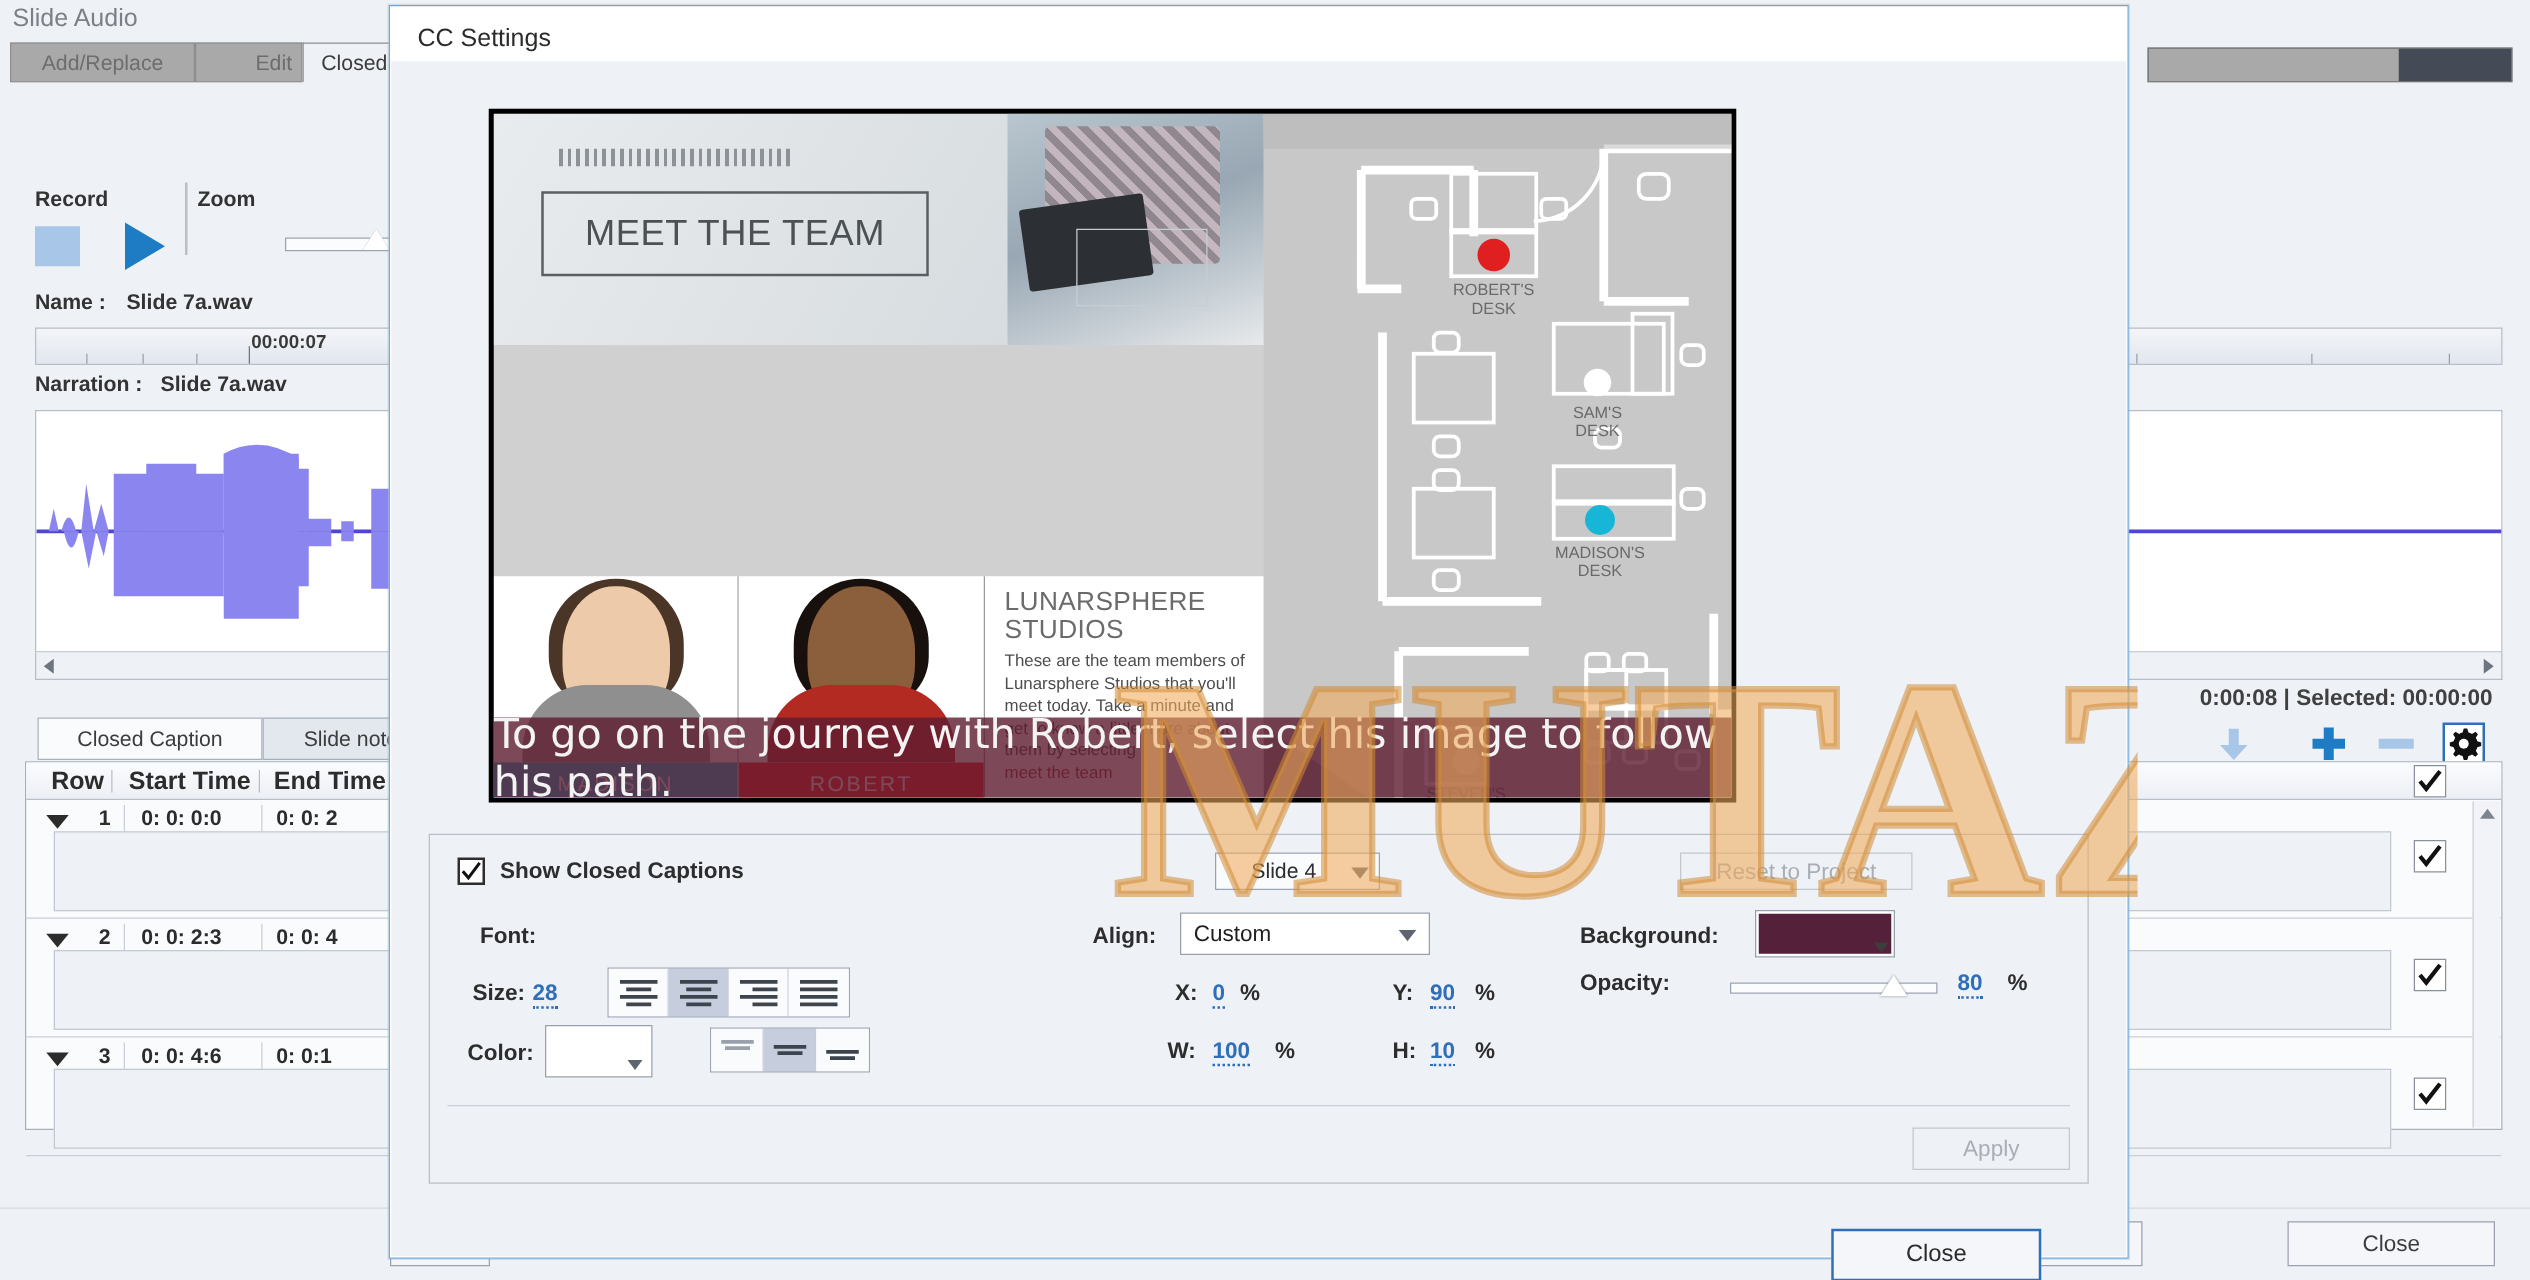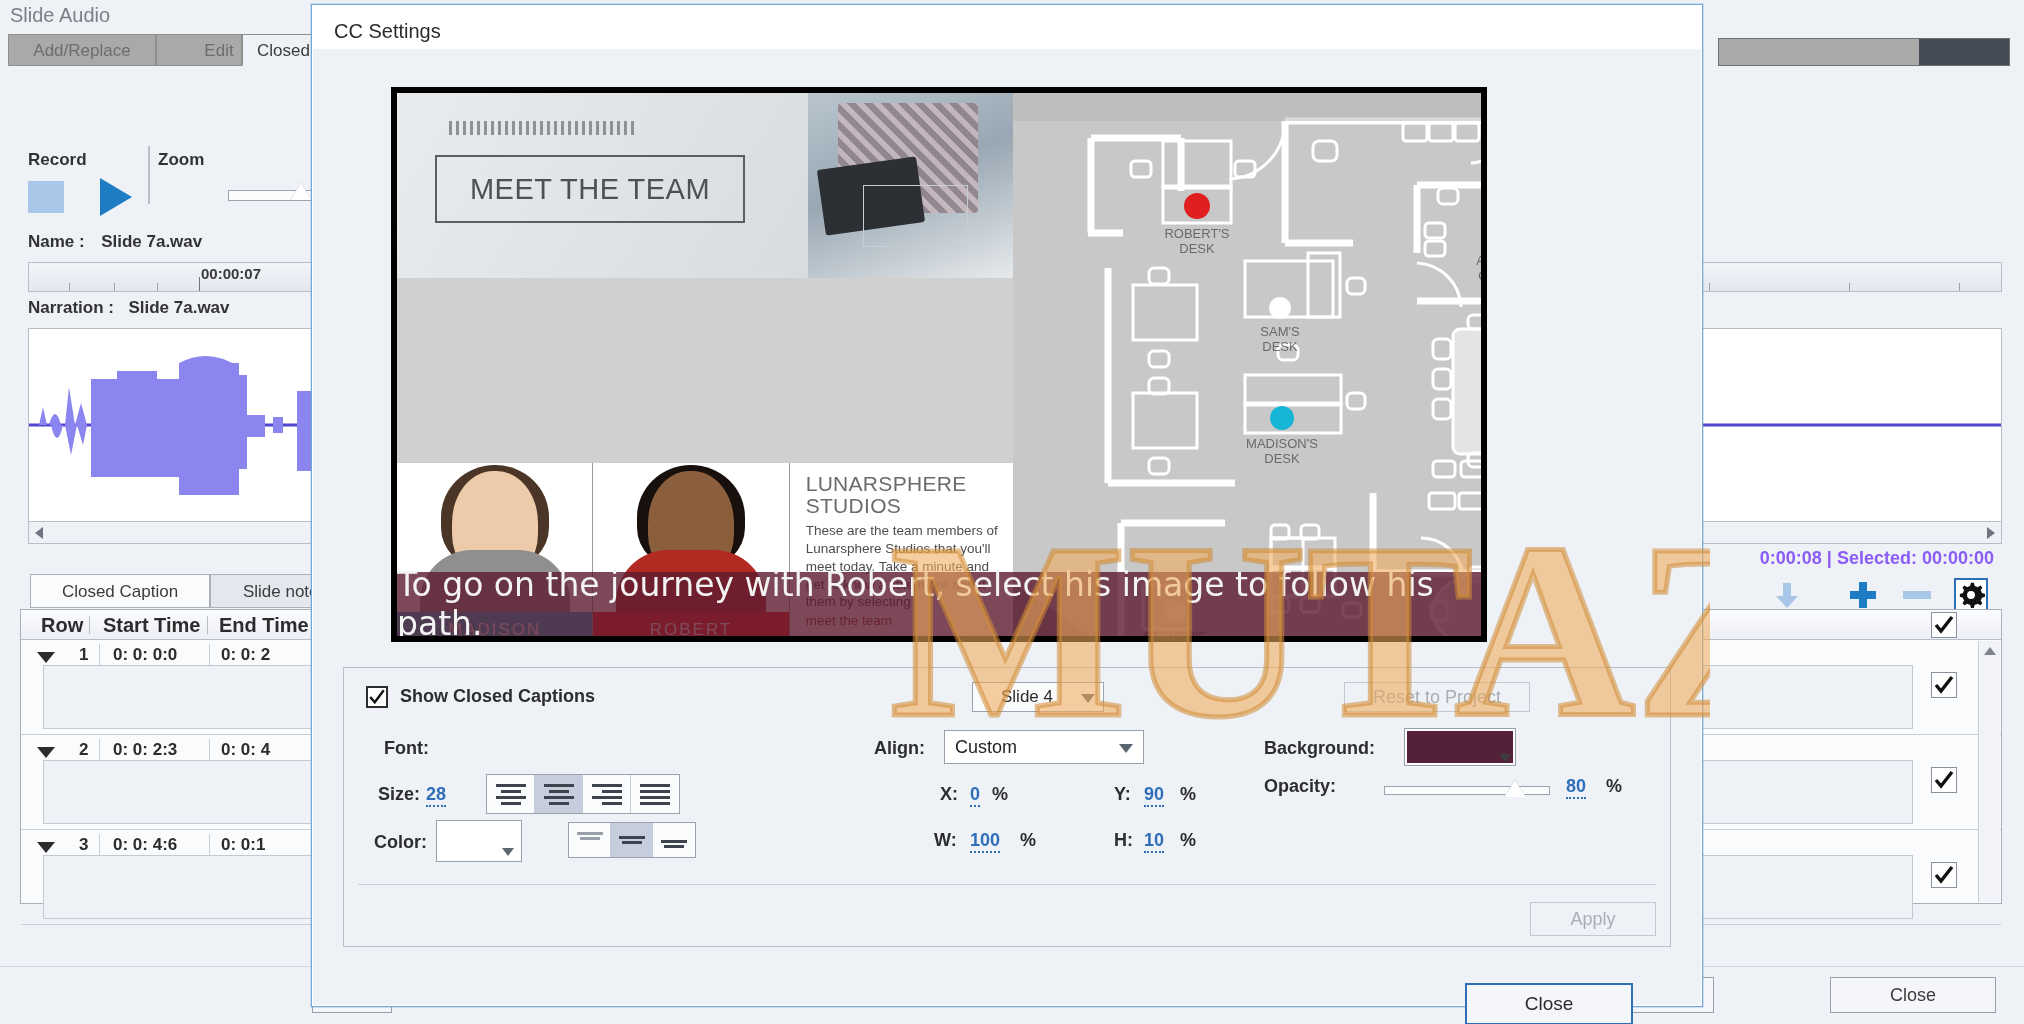--- a/index.html
+++ b/index.html
@@ -56,21 +56,21 @@
 
   .wave-box { position:absolute; left:28px; top:262px; right:22px; height:194px;
      background:#ffffff; border:1px solid #b8bec8; overflow:hidden; }
   .wave-scroll { position:absolute; left:28px; top:456px; right:22px; height:22px;
      background:#eef1f6; border:1px solid #b8bec8; border-top:none; }
   .scroll-left { position:absolute; left:6px; top:5px; width:0;height:0;
      border-right:8px solid #6e7580; border-top:6px solid transparent; border-bottom:6px solid transparent;}
   .scroll-right { position:absolute; right:6px; top:5px; width:0;height:0;
      border-left:8px solid #6e7580; border-top:6px solid transparent; border-bottom:6px solid transparent;}
 
-  .timecode { position:absolute; right:30px; top:482px; font-size:18px; color:#8b5cf6; font-weight:bold; white-space:nowrap;}
+  .timecode { position:absolute; right:30px; top:482px; font-size:18px; color:#404040; font-weight:bold; white-space:nowrap;}
 
   .icon-row { position:absolute; right:36px; top:512px; width:240px; height:36px; }
   .icon-btn { position:absolute; top:0; width:34px; height:34px; }
   .gear-sel { border:2px solid #2f6fba; background:#fff; }
 
   
   .lower-tabs { position:absolute; left:30px; top:508px; height:34px; }
   .ltab { position:absolute; top:0; height:34px; line-height:34px; font-size:17px;
      text-align:center; border:1px solid #a9b0bb; background:#e3e7ee; color:#3c3c3c;}
   .ltab.active { background:#fafbfd; }
@@ -107,22 +107,22 @@
   }
 
   
   #cc-modal { position:absolute; left:311px; top:4px; width:1392px; height:1003px;
      background:#ffffff; border:1px solid #6fa8dc; z-index:40;
      box-shadow:0 0 0 1px rgba(120,150,180,.25); }
   .modal-title { position:absolute; left:22px; top:15px; font-size:20px; color:#2b2b2b; }
   .modal-body { position:absolute; left:1px; top:44px; right:1px; bottom:1px; background:#eef1f6; }
 
   
-  .preview { position:absolute; left:78px; top:38px; width:1096px; height:555px; background:#d0d0d0;
-     border:6px solid #000000; overflow:hidden; }
+  .preview { position:absolute; left:78px; top:38px; width:998px; height:555px; background:#d0d0d0;
+     border:4px solid #000000; overflow:hidden; }
   .pv-left { position:absolute; left:0; top:0; width:616px; height:100%; }
   .pv-hero { position:absolute; left:0; top:0; width:616px; height:185px;
      background:linear-gradient(120deg,#e9ecee 0%,#dfe3e6 40%,#cfd6da 100%); }
   .pv-hero .photo2 { position:absolute; right:0; top:0; width:205px; height:185px;
      background:linear-gradient(160deg,#b9c6cf 0%,#98a7b3 45%,#e7eaec 100%); }
   .pv-hero .shirt { position:absolute; right:35px; top:10px; width:140px; height:110px;
      background:repeating-linear-gradient(45deg,#8d7f87 0 6px,#c9b6bd 6px 12px); opacity:.85; border-radius:4px;}
   .pv-hero .tablet { position:absolute; right:92px; top:70px; width:100px; height:66px;
      background:#2c2f33; transform:rotate(-8deg); border-radius:3px;}
   .pv-hero .dashes { position:absolute; left:52px; top:28px; width:185px; height:14px;

